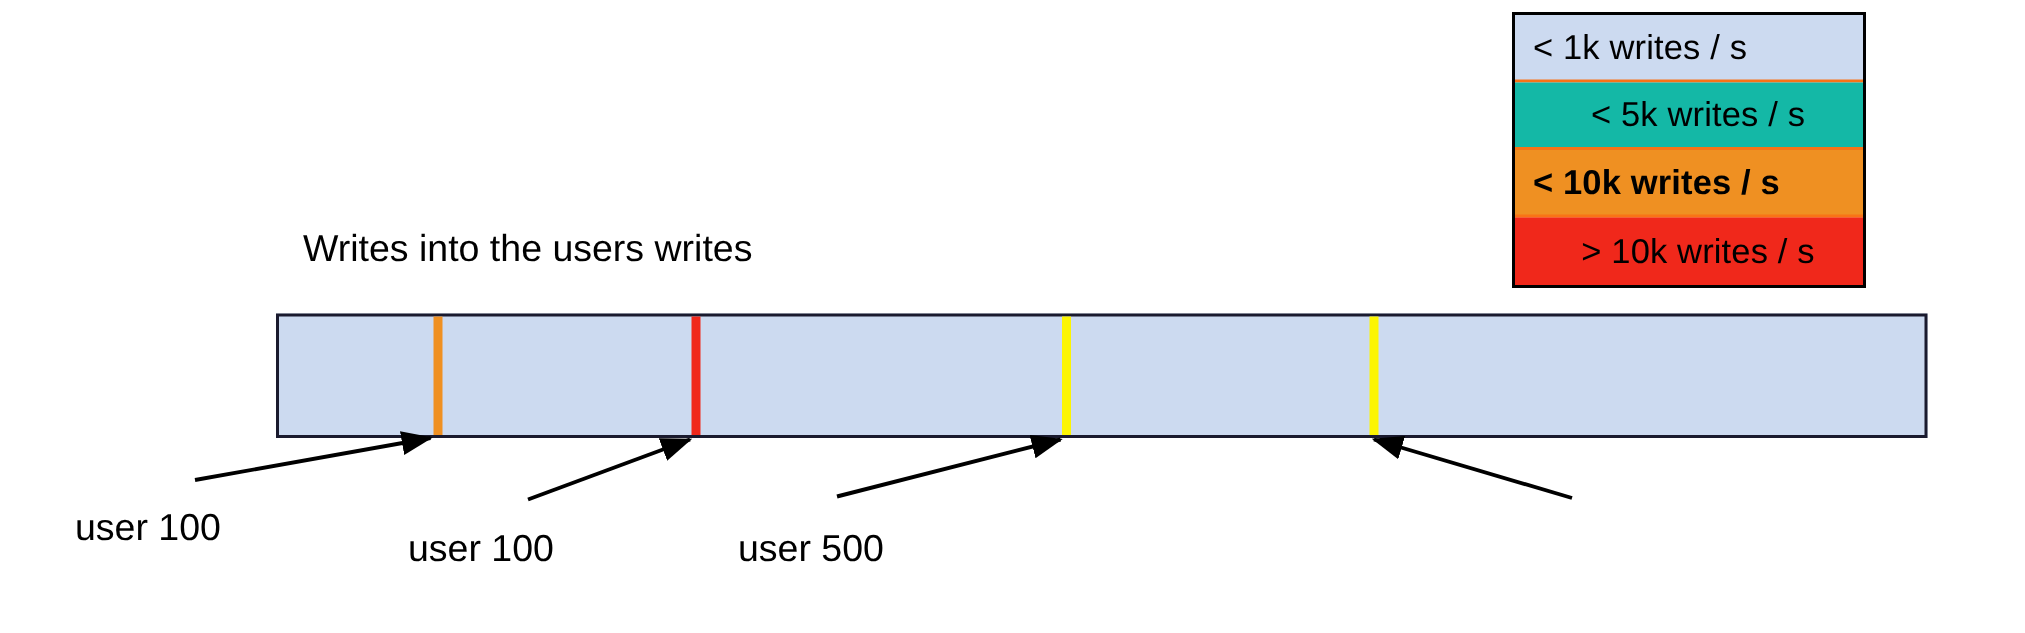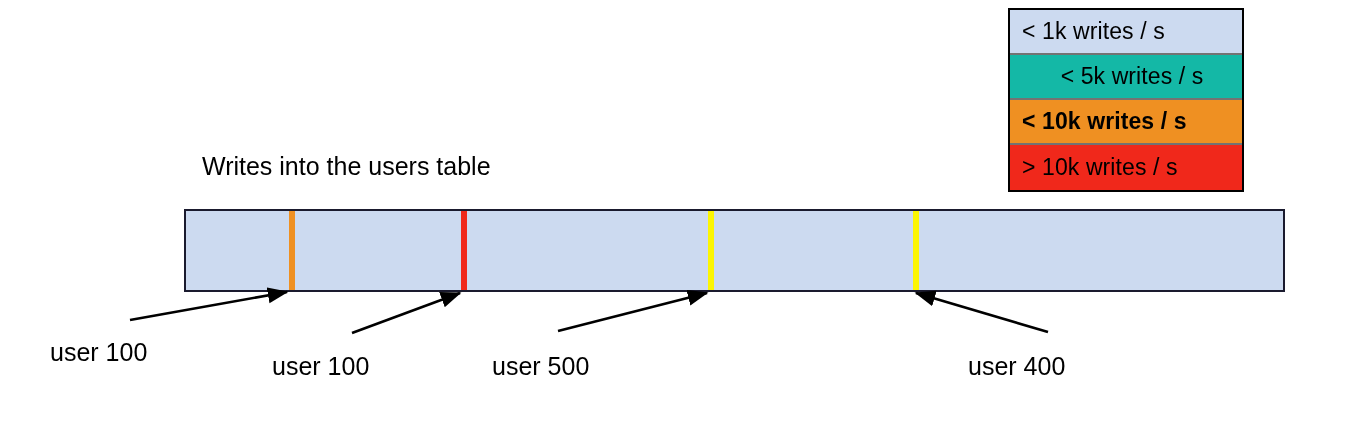--- a/index.html
+++ b/index.html
@@ -28,27 +28,28 @@
     position: absolute;
     left: 1008px;
     top: 8px;
     width: 236px;
     border: 2px solid #000000;
     box-sizing: border-box;
   }
   .legend-row {
     height: 45px;
     box-sizing: border-box;
-    border-bottom: 2px solid #737373;
+    border-bottom: 2px solid #f97316;
     display: flex;
     align-items: center;
     padding-left: 12px;
   }
   .legend-row:last-child {
     border-bottom: none;
+    justify-content: center;
   }
   .legend-label {
     font-size: 23px;
     line-height: 23px;
     letter-spacing: 0.1px;
     white-space: nowrap;
   }
 
   
   .chart-title {
@@ -109,21 +110,21 @@
       <span class="legend-label">&lt; 5k writes / s</span>
     </div>
     <div class="legend-row" style="background:#ef9022;font-weight:bold;">
       <span class="legend-label">&lt; 10k writes / s</span>
     </div>
     <div class="legend-row" style="background:#f0281b;">
       <span class="legend-label">&gt; 10k writes / s</span>
     </div>
   </div>
 
-  <div class="chart-title">Writes into the users table</div>
+  <div class="chart-title">Writes into the users writes</div>
 
   <div class="table-bar">
     <div class="shard-marker" style="left:103px; background:#ef9022;"></div>
     <div class="shard-marker" style="left:275px; background:#f0281b;"></div>
     <div class="shard-marker" style="left:522px; background:#fcf502;"></div>
     <div class="shard-marker" style="left:727px; background:#fcf502;"></div>
   </div>
 
   <svg id="arrow-layer" viewBox="0 0 1350 422">
     <defs>
@@ -133,15 +134,14 @@
     </defs>
     <line x1="130" y1="320" x2="287" y2="292" stroke="#000000" stroke-width="2.6" marker-end="url(#ah)"></line>
     <line x1="352" y1="333" x2="460" y2="293" stroke="#000000" stroke-width="2.6" marker-end="url(#ah)"></line>
     <line x1="558" y1="331" x2="707" y2="293" stroke="#000000" stroke-width="2.6" marker-end="url(#ah)"></line>
     <line x1="1048" y1="332" x2="916" y2="293" stroke="#000000" stroke-width="2.6" marker-end="url(#ah)"></line>
   </svg>
 
   <div class="callout-label" style="left:50px; top:338px;">user 100</div>
   <div class="callout-label" style="left:272px; top:352px;">user 100</div>
   <div class="callout-label" style="left:492px; top:352px;">user 500</div>
-  <div class="callout-label" style="left:968px; top:352px;">user 400</div>
 
 </div>
 
 </body></html>

